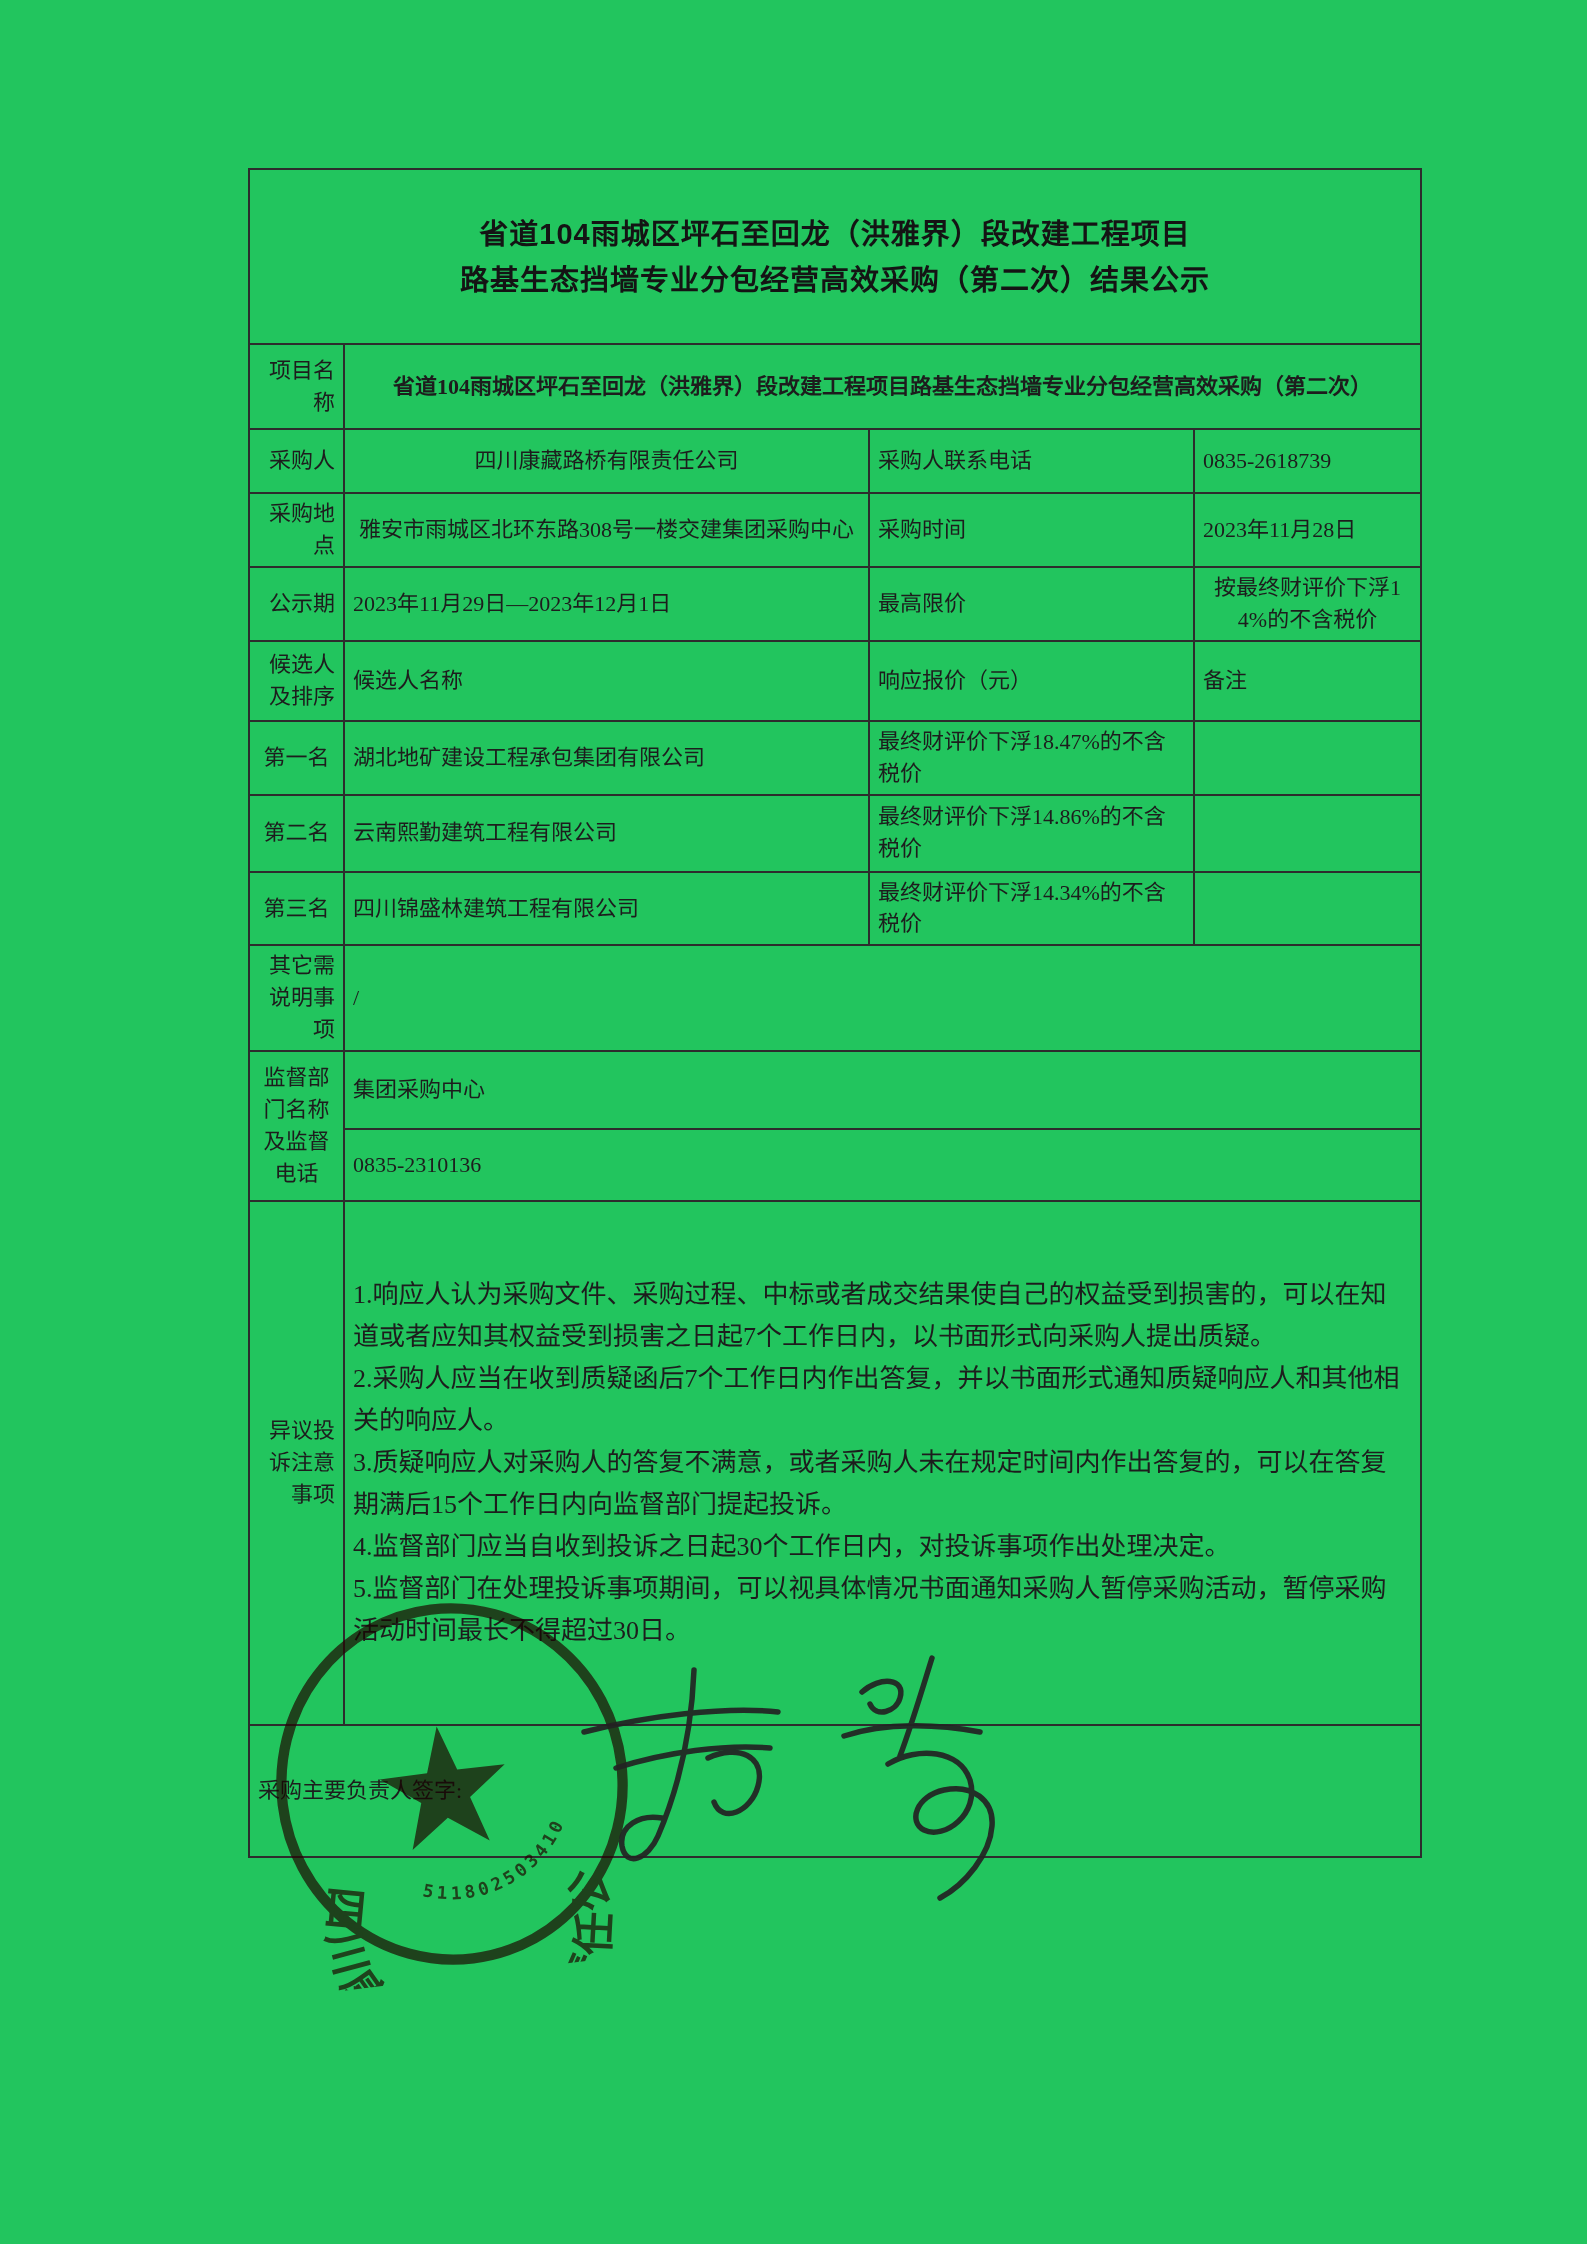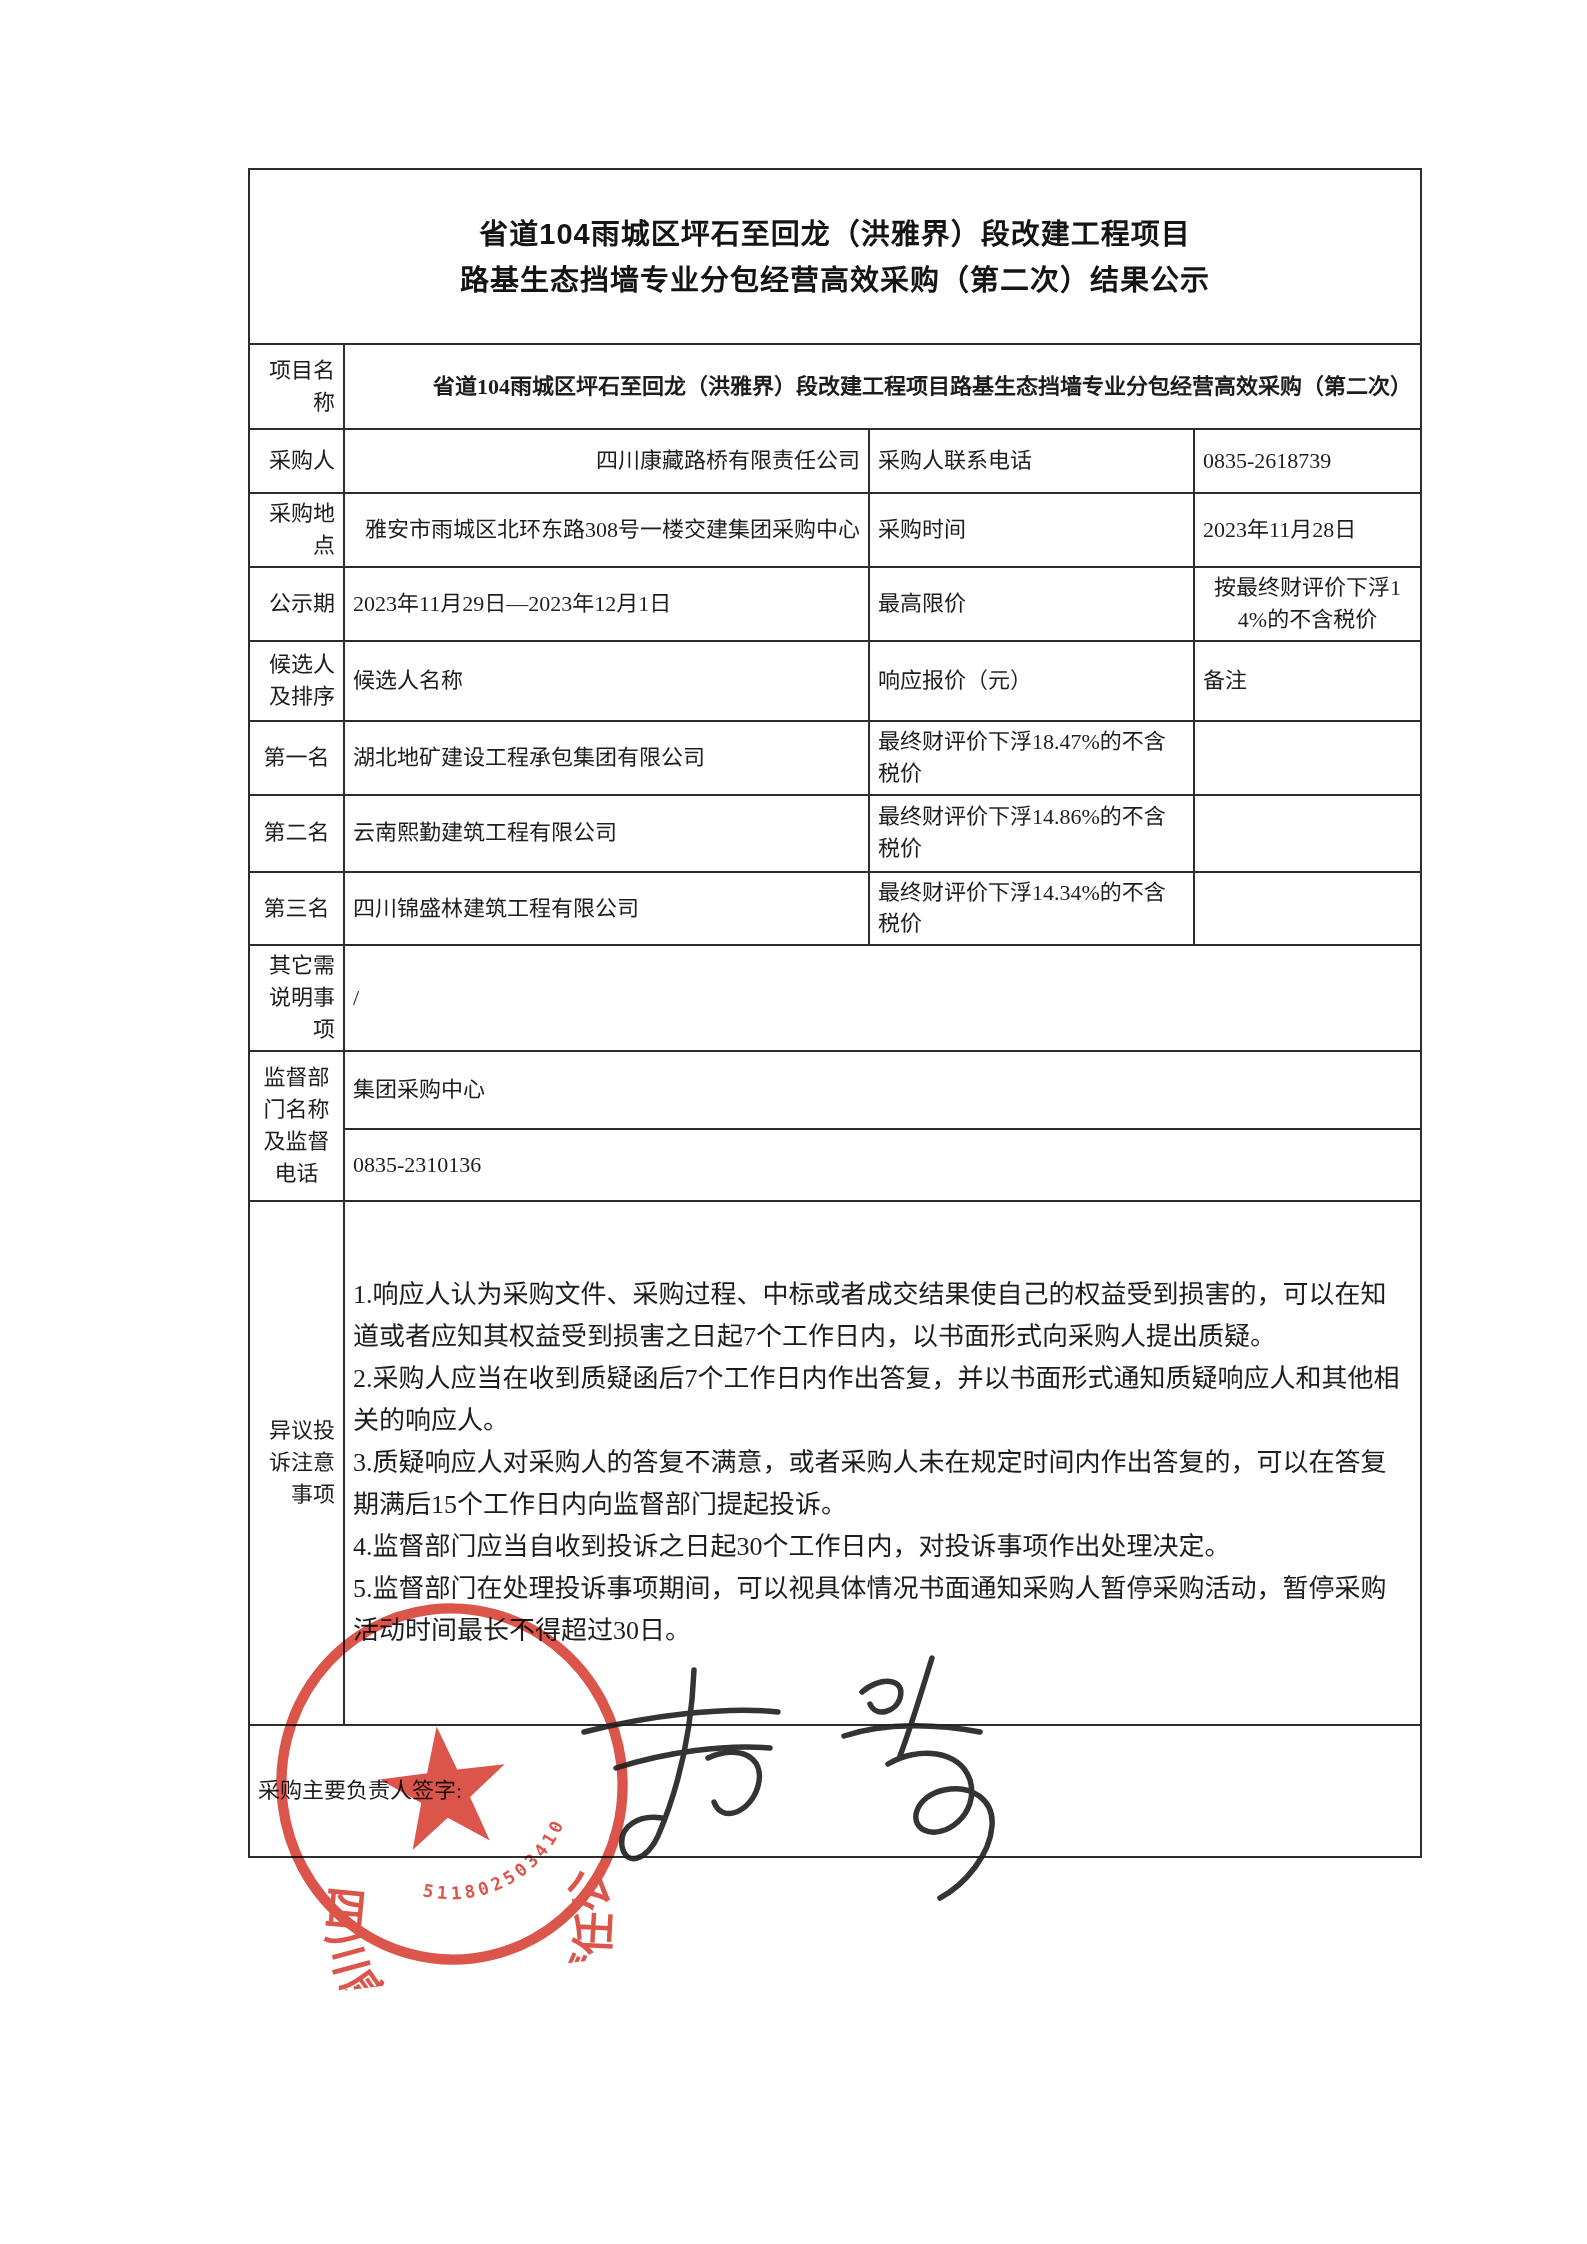--- a/index.html
+++ b/index.html
@@ -1,19 +1,19 @@
 <!DOCTYPE html>
 <html lang="zh-CN"><head>
 <meta charset="utf-8">
 <style>
   html,body{margin:0;padding:0;background:#e8e8e8;}
   .page{
     position:relative;
     width:1587px;height:2244px;
-    background:#ffffff;
+    background:#22c55e;
     overflow:hidden;
     font-family:"Liberation Serif","DejaVu Serif",serif;
     color:#1d1d1d;
   }
   table.doc-table{
     position:absolute;left:248px;top:168px;
     width:1172px;
     border-collapse:collapse;
     table-layout:fixed;
   }
@@ -34,21 +34,21 @@
   .title-line{
     font-family:"Liberation Sans","DejaVu Sans",sans-serif;
     font-weight:700;
     font-size:29px;
     letter-spacing:1px;
     line-height:46px;
     color:#141414;
   }
   td.lbl{ text-align:right; padding-left:7px; padding-right:4px; }
   td.lbl-c{ text-align:center; padding-left:2px; padding-right:2px; }
-  td.val-left{ text-align:right; padding-left:12px;margin-left:38px; }
+  td.val-left{ text-align:center; padding-left:12px;margin-left:38px; }
   td.val-center{ text-align:left; }
   td.small-cell{ font-size:18px; line-height:1.5; text-align:center; padding:2px 6px; }
   td.bold-val{ font-weight:600; }
   td.notice-cell{ padding:10px 16px 10px 10px; }
   .notice-item{ font-size:26px; line-height:1.62; text-align:left; }
   td.sig-cell{ padding-left:10px; position:relative; }
   .sig-label{ display:inline-block; font-size:22px; }
 
   
   .stamp{

